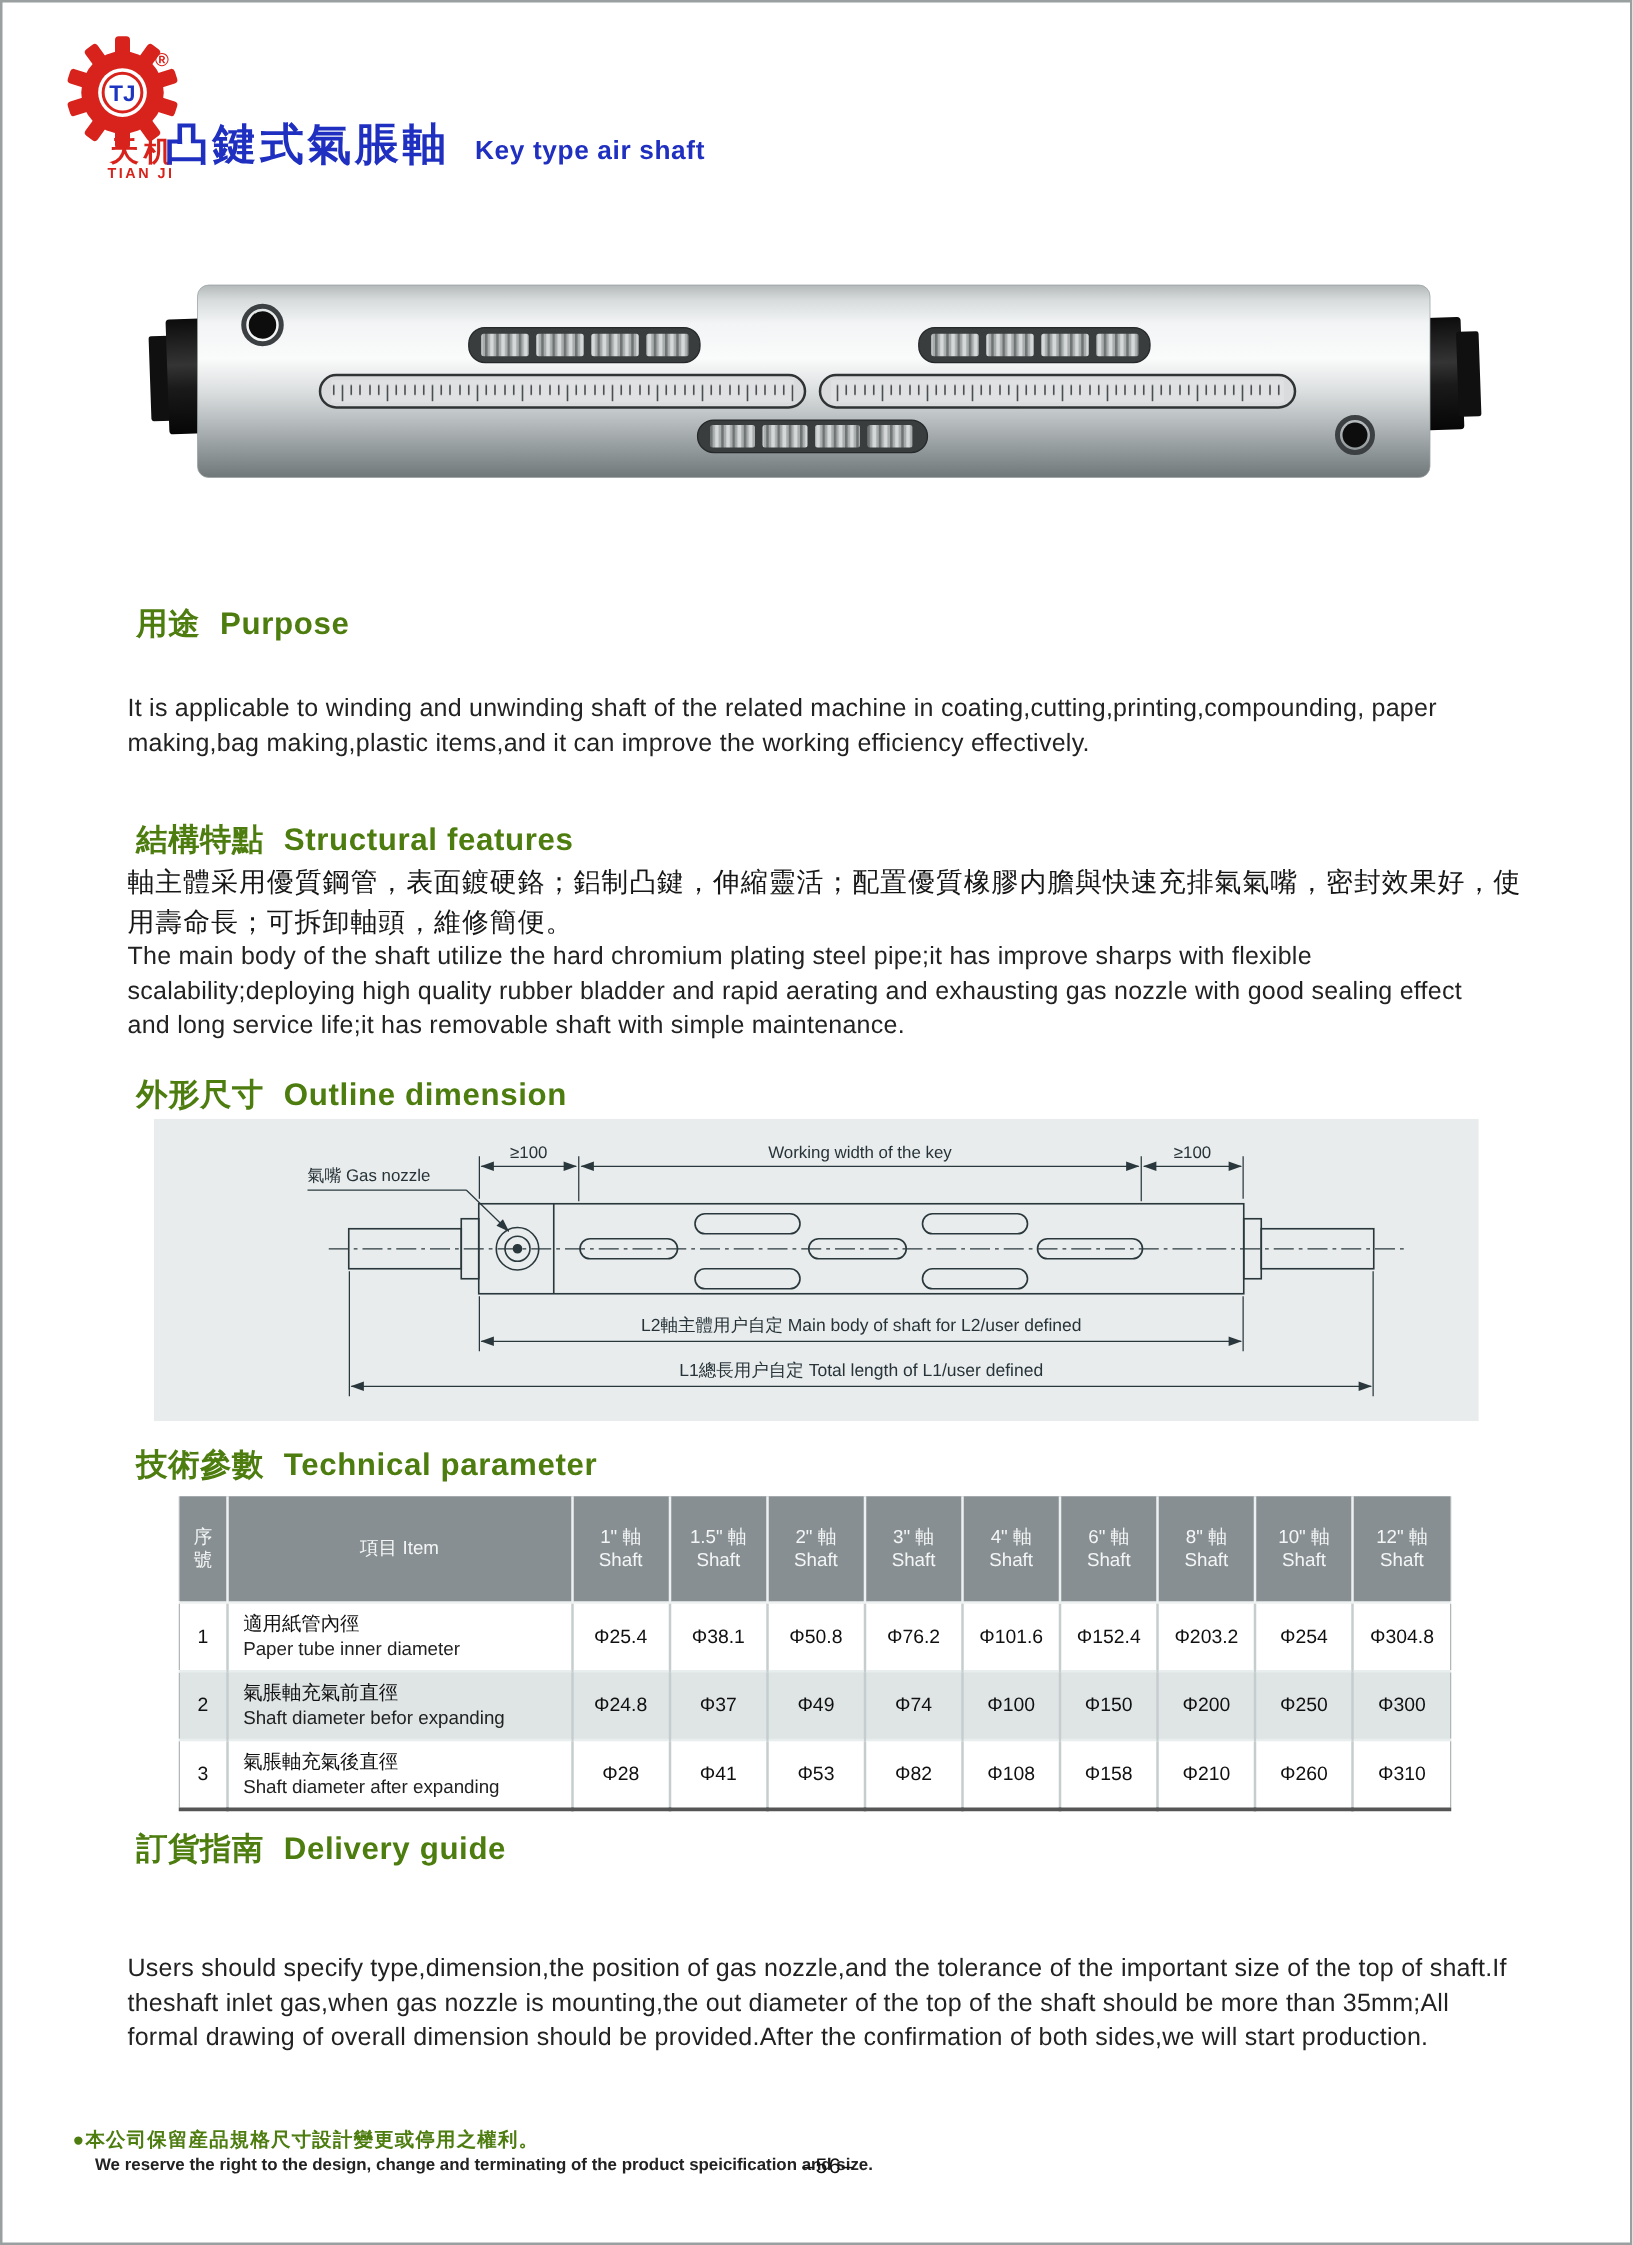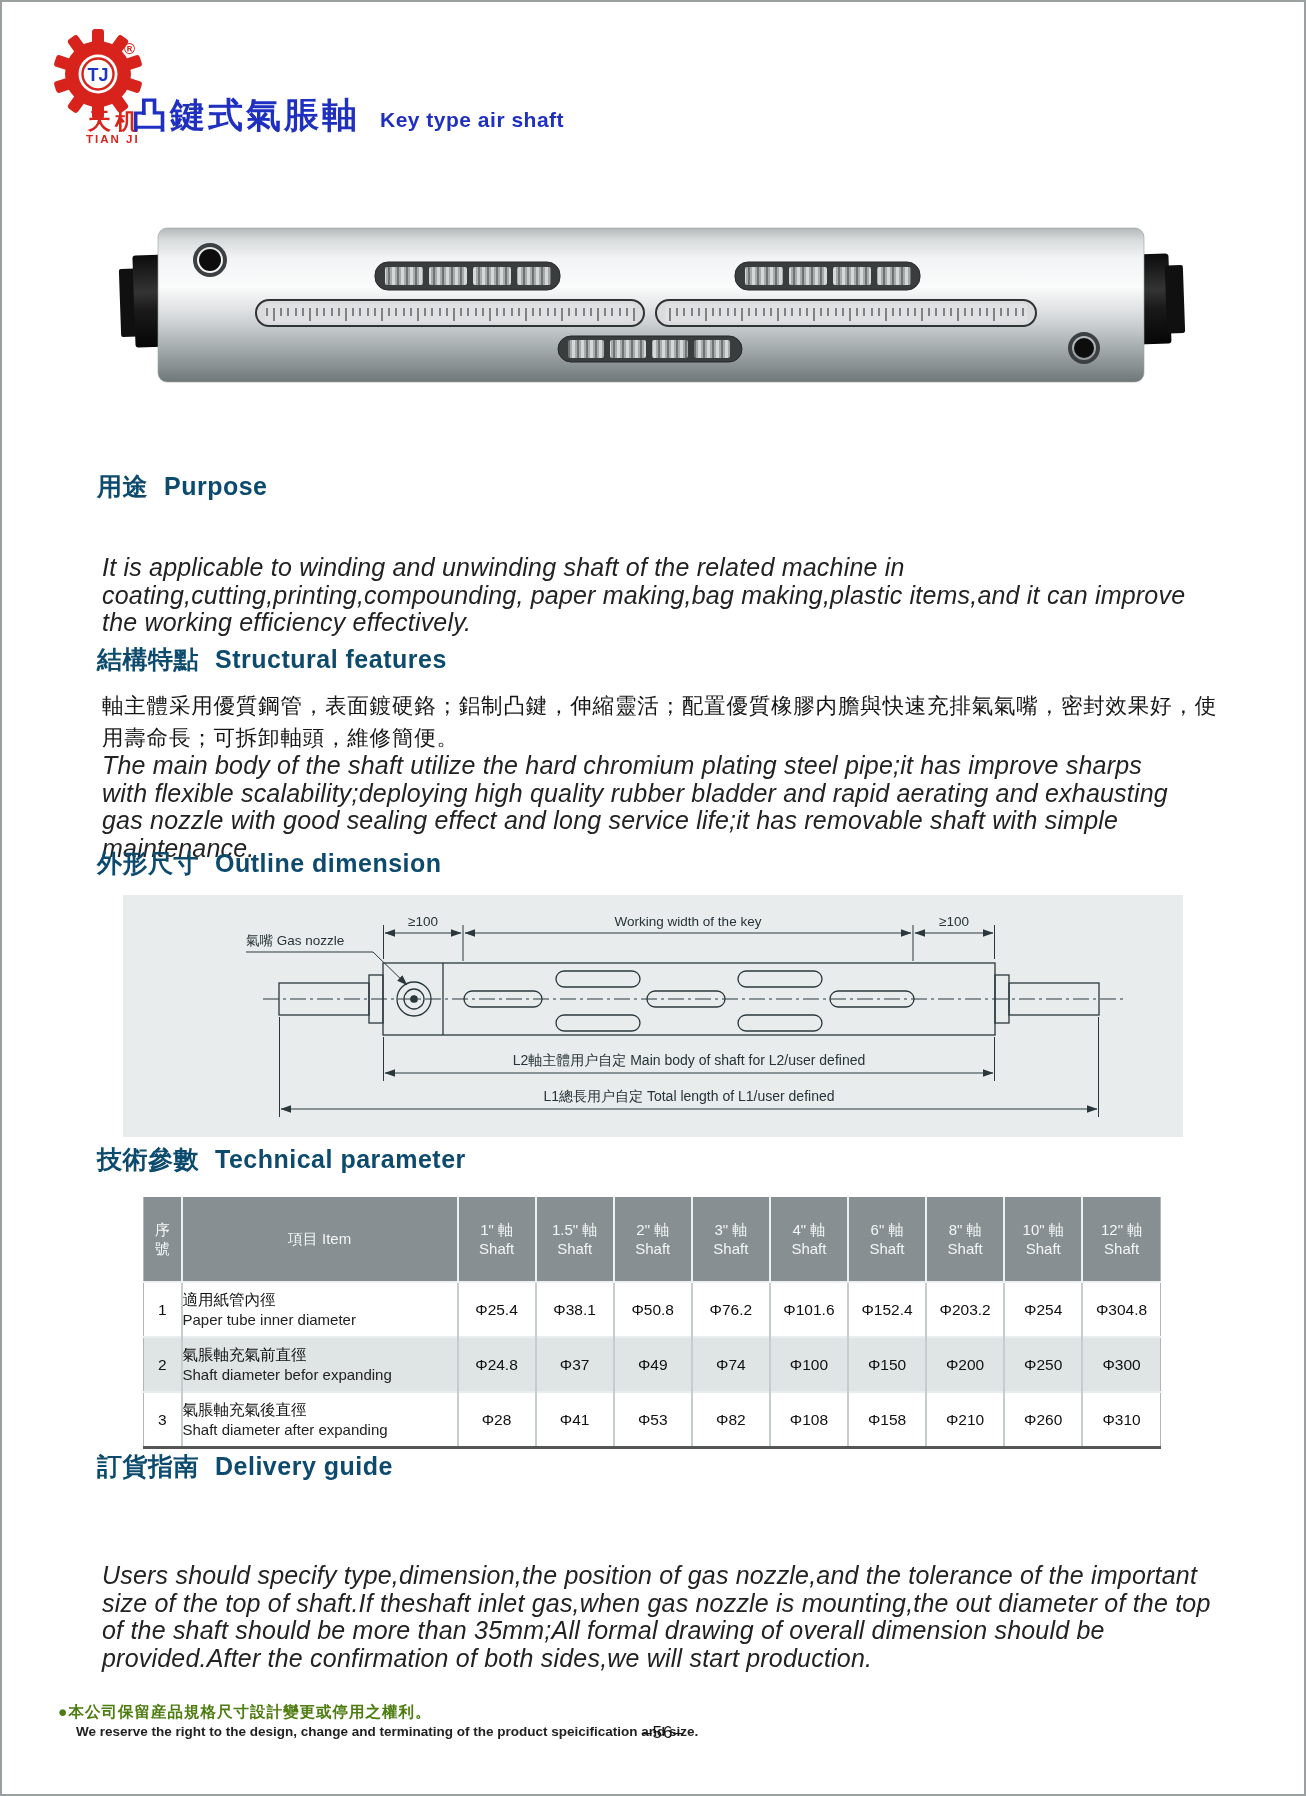--- a/index.html
+++ b/index.html
@@ -7,36 +7,36 @@
         font-family:"Liberation Sans","DejaVu Sans",sans-serif;color:#111;
         border:2px solid #9aa0a0;box-sizing:border-box;overflow:hidden;}
   .abs{position:absolute;}
   
   .brand-zh{font-size:23px;font-weight:bold;color:#d8231c;font-family:"Liberation Serif","DejaVu Serif",serif;letter-spacing:4px;}
   .brand-en{font-size:11.5px;font-weight:bold;color:#d8231c;letter-spacing:2px;}
   .reg{font-size:15px;font-weight:bold;color:#d8231c;}
   .title-zh{font-size:35px;font-weight:bold;color:#1f2fc0;letter-spacing:3px;}
   .title-en{font-size:21px;font-weight:bold;color:#1f2fc0;margin-left:20px;letter-spacing:.5px;}
   
-  h2.sec{margin:0;font-size:25px;font-weight:bold;color:#0c4a6e;letter-spacing:.5px;}
+  h2.sec{margin:12px;font-size:25px;font-weight:bold;color:#4d7c0f;letter-spacing:.5px;}
   h2.sec .en{margin-left:16px;}
   p.zh{margin:0;font-size:21.5px;color:#161616;letter-spacing:.8px;line-height:32px;}
-  p.en{margin:0;font-size:25px;color:#222;line-height:27.5px;letter-spacing:.2px;font-style:italic;}
+  p.en{margin:0;font-size:20px;color:#222;line-height:27.5px;letter-spacing:.2px;}
   
   table.ttable{position:absolute;left:141px;top:1195px;width:1017px;border-collapse:collapse;
                table-layout:fixed;border-left:1px solid #b0b7b8;border-right:1px solid #b0b7b8;
                border-bottom:3px solid #555;}
   .ttable th{background:#878f92;color:#f4f6f6;font-weight:normal;font-size:15px;height:50px;
              border-right:2px solid #eef1f1;border-bottom:2px solid #eef1f1;line-height:1.3;
              text-align:center;vertical-align:middle;}
   .ttable th:last-child,.ttable td:last-child{border-right:none;}
   .ttable td{height:51px;text-align:center;vertical-align:middle;font-size:15.5px;color:#101010;
              border-right:2px solid #c6cdce;border-top:2px solid #e8eded;background:#fff;}
   .ttable tr.alt td{background:#dfe5e5;}
-  .ttable td.c-item{text-align:left;padding-left:0;line-height:1.3;}
+  .ttable td.c-item{text-align:left;padding-left:12px;line-height:1.3;}
   .c-item .izh{font-size:15.5px;color:#111;}
   .c-item .ien{font-size:15px;color:#222;}
   col.c0{width:38px;} col.c1{width:276px;} col.cv{width:78.1px;}
   
   .foot-zh{font-size:15.5px;font-weight:bold;color:#4d7c0f;letter-spacing:1px;}
   .foot-en{font-size:13.5px;font-weight:bold;color:#222;}
   .pageno{font-size:17px;color:#111;letter-spacing:1px;}
   svg text{font-family:"Liberation Sans","DejaVu Sans",sans-serif;}
 </style>
 </head>

